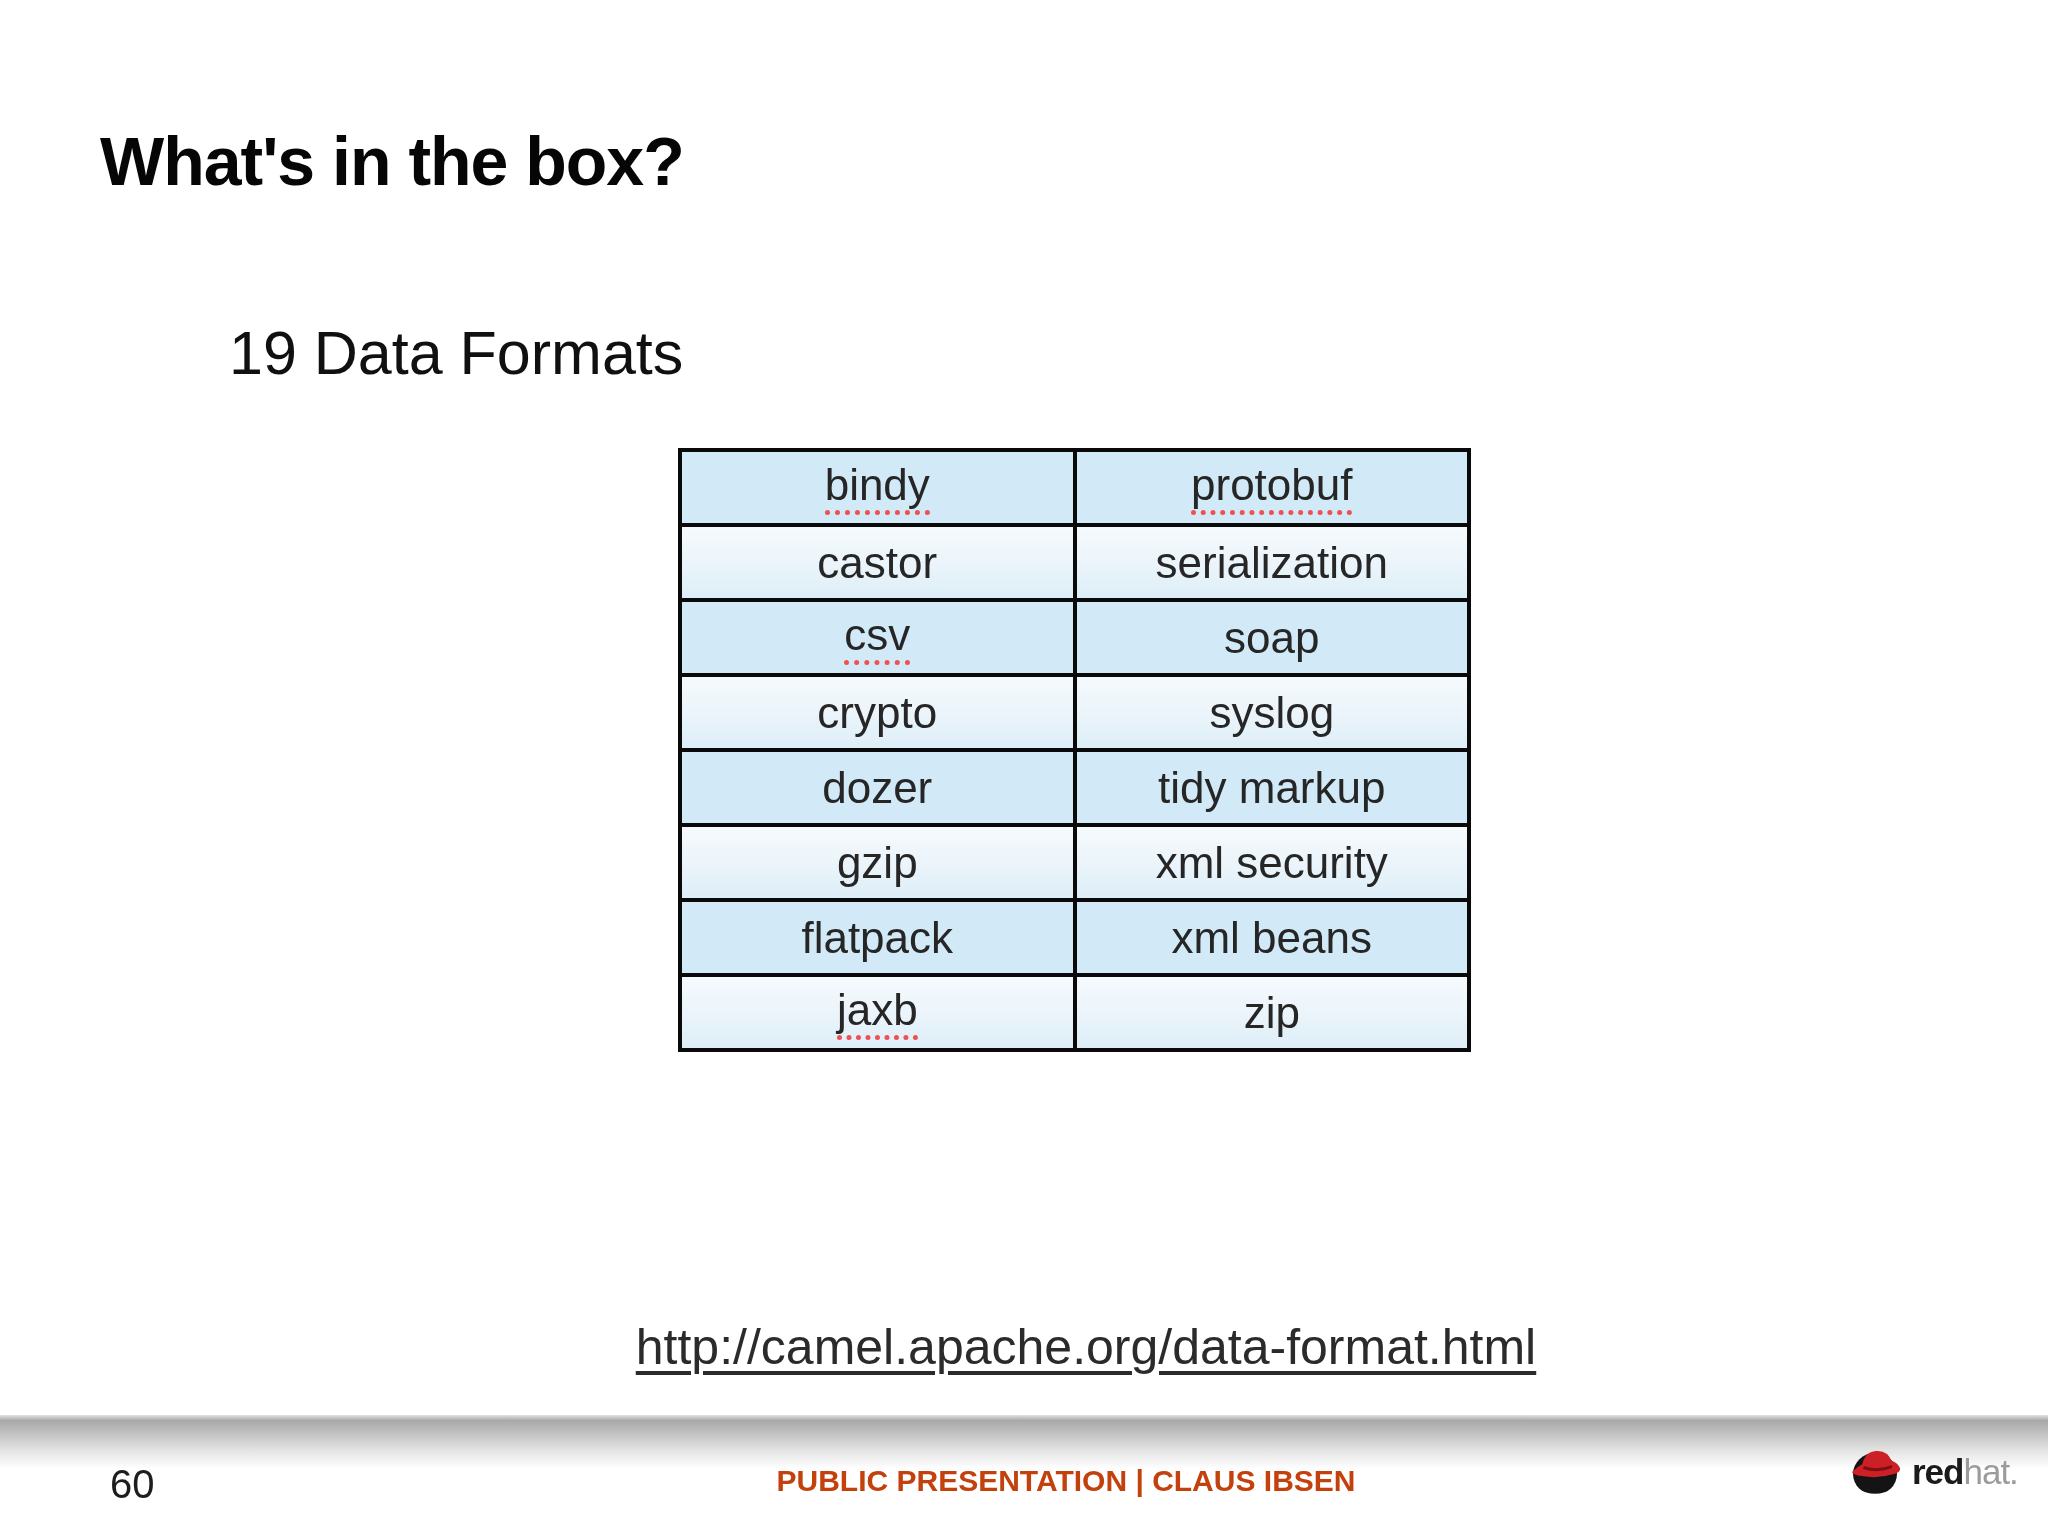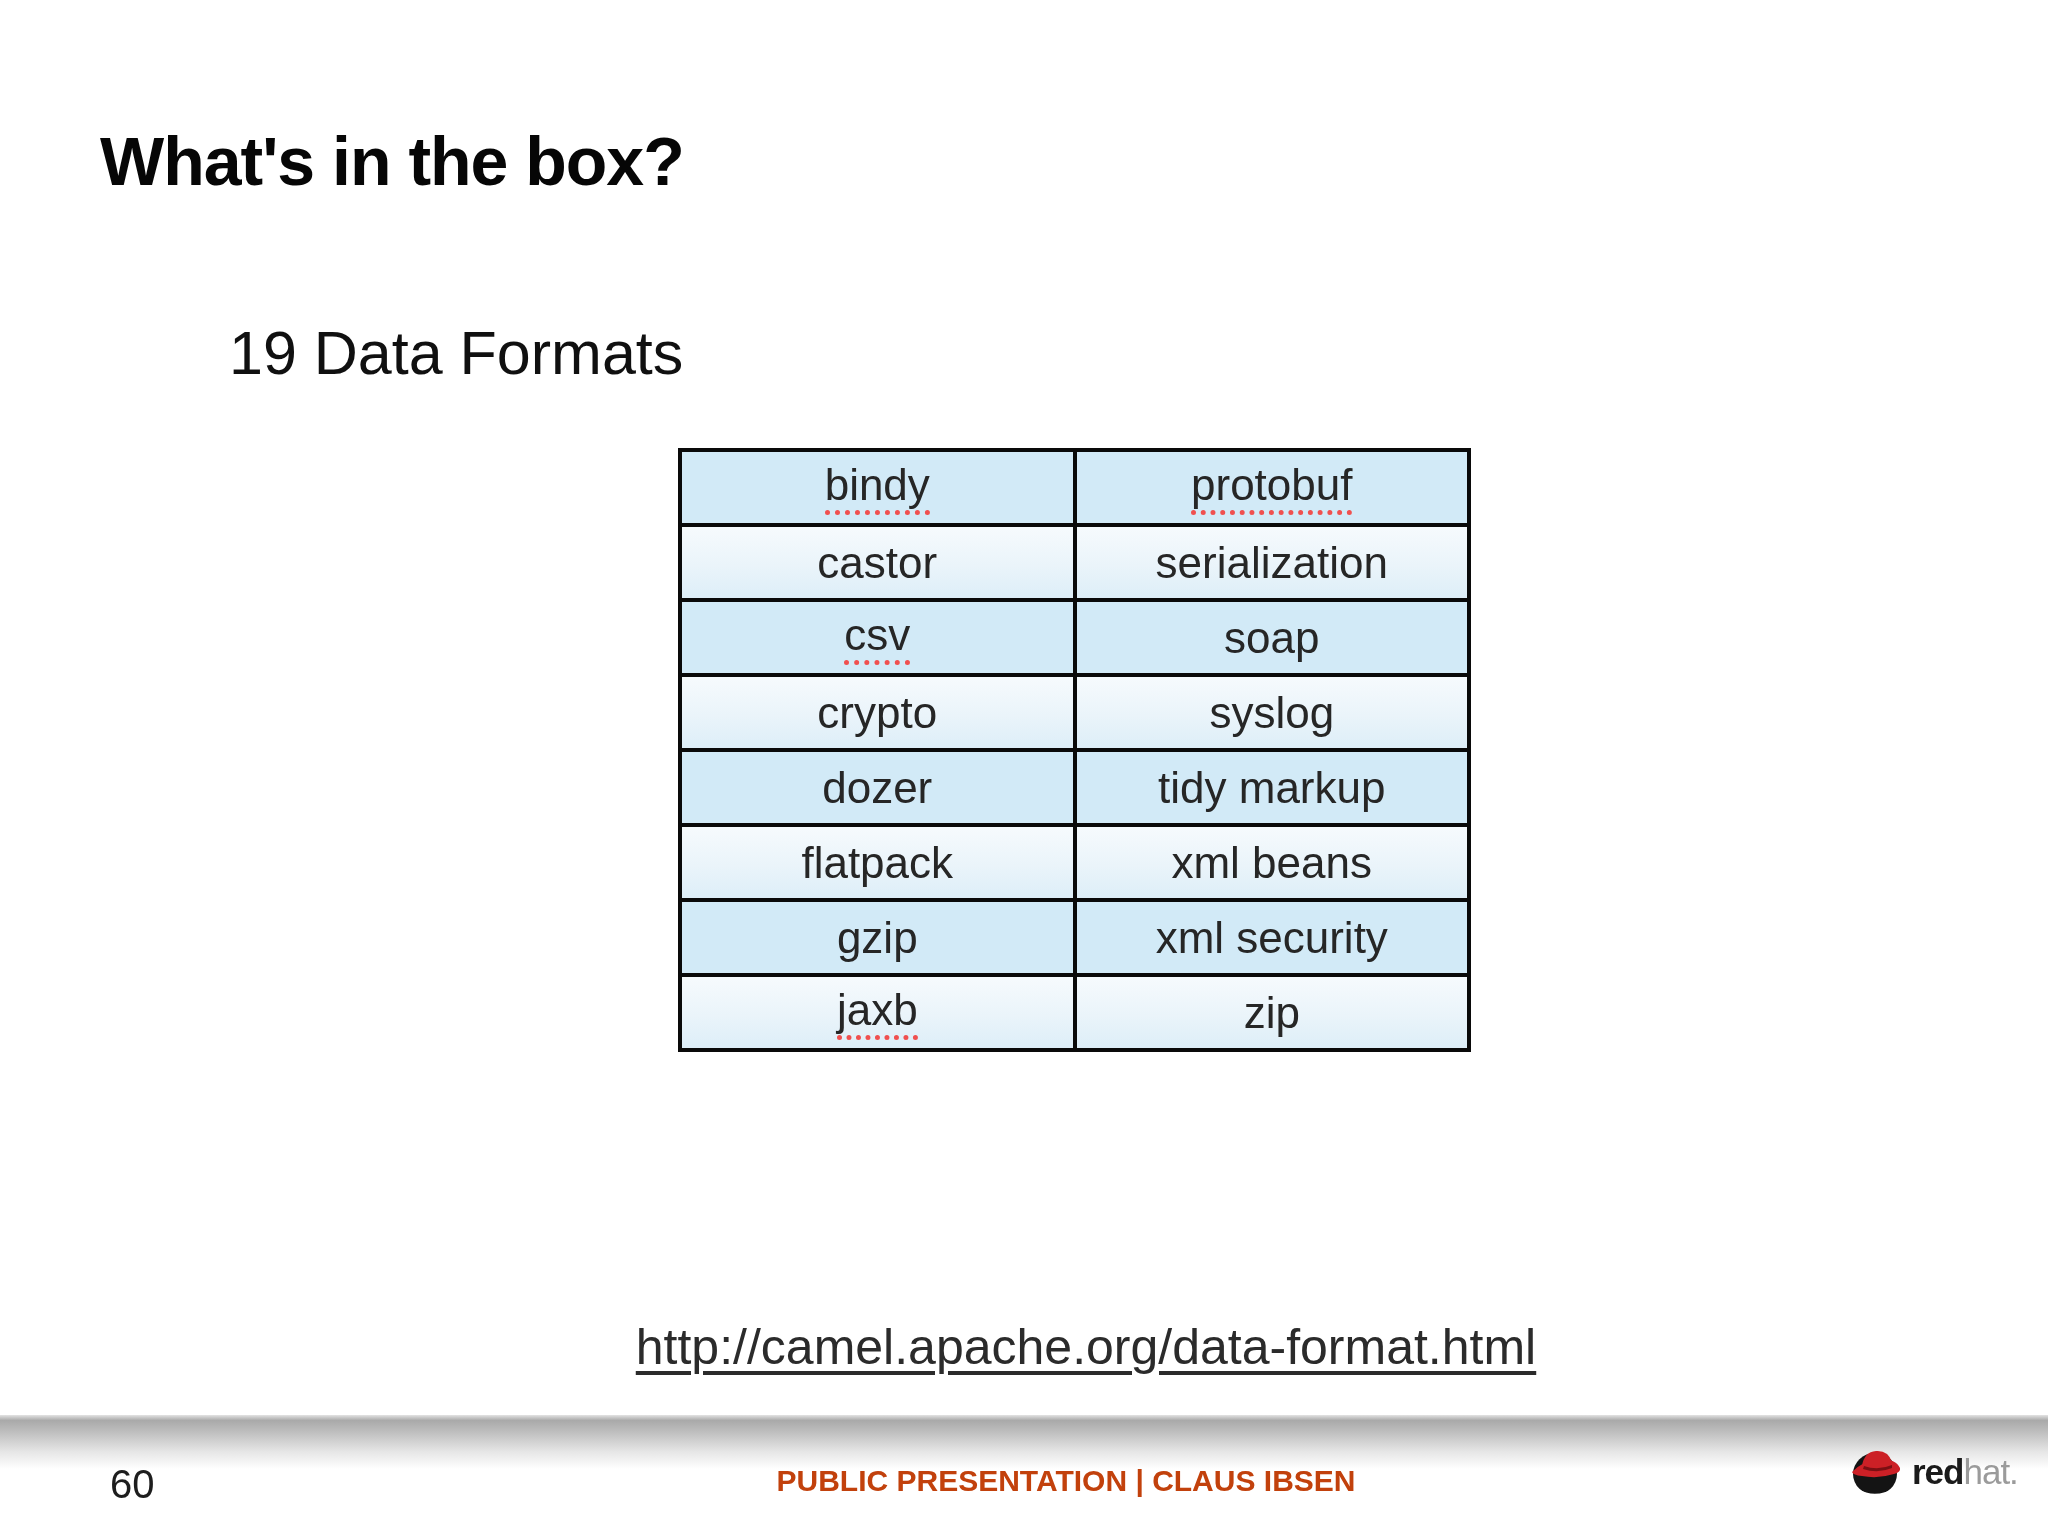--- a/index.html
+++ b/index.html
@@ -131,26 +131,26 @@
       </tr>
       <tr>
         <td><span class="cell-text">crypto</span></td>
         <td><span class="cell-text">syslog</span></td>
       </tr>
       <tr>
         <td><span class="cell-text">dozer</span></td>
         <td><span class="cell-text">tidy markup</span></td>
       </tr>
       <tr>
+        <td><span class="cell-text">gzip</span></td>
+        <td><span class="cell-text">xml security</span></td>
+      </tr>
+      <tr>
         <td><span class="cell-text">flatpack</span></td>
         <td><span class="cell-text">xml beans</span></td>
-      </tr>
-      <tr>
-        <td><span class="cell-text">gzip</span></td>
-        <td><span class="cell-text">xml security</span></td>
       </tr>
       <tr>
         <td><span class="cell-text misspelled">jaxb</span></td>
         <td><span class="cell-text">zip</span></td>
       </tr>
     </tbody>
 </table>
 
 <div class="link-row">
   <a href="#">http://camel.apache.org/data-format.html</a>

